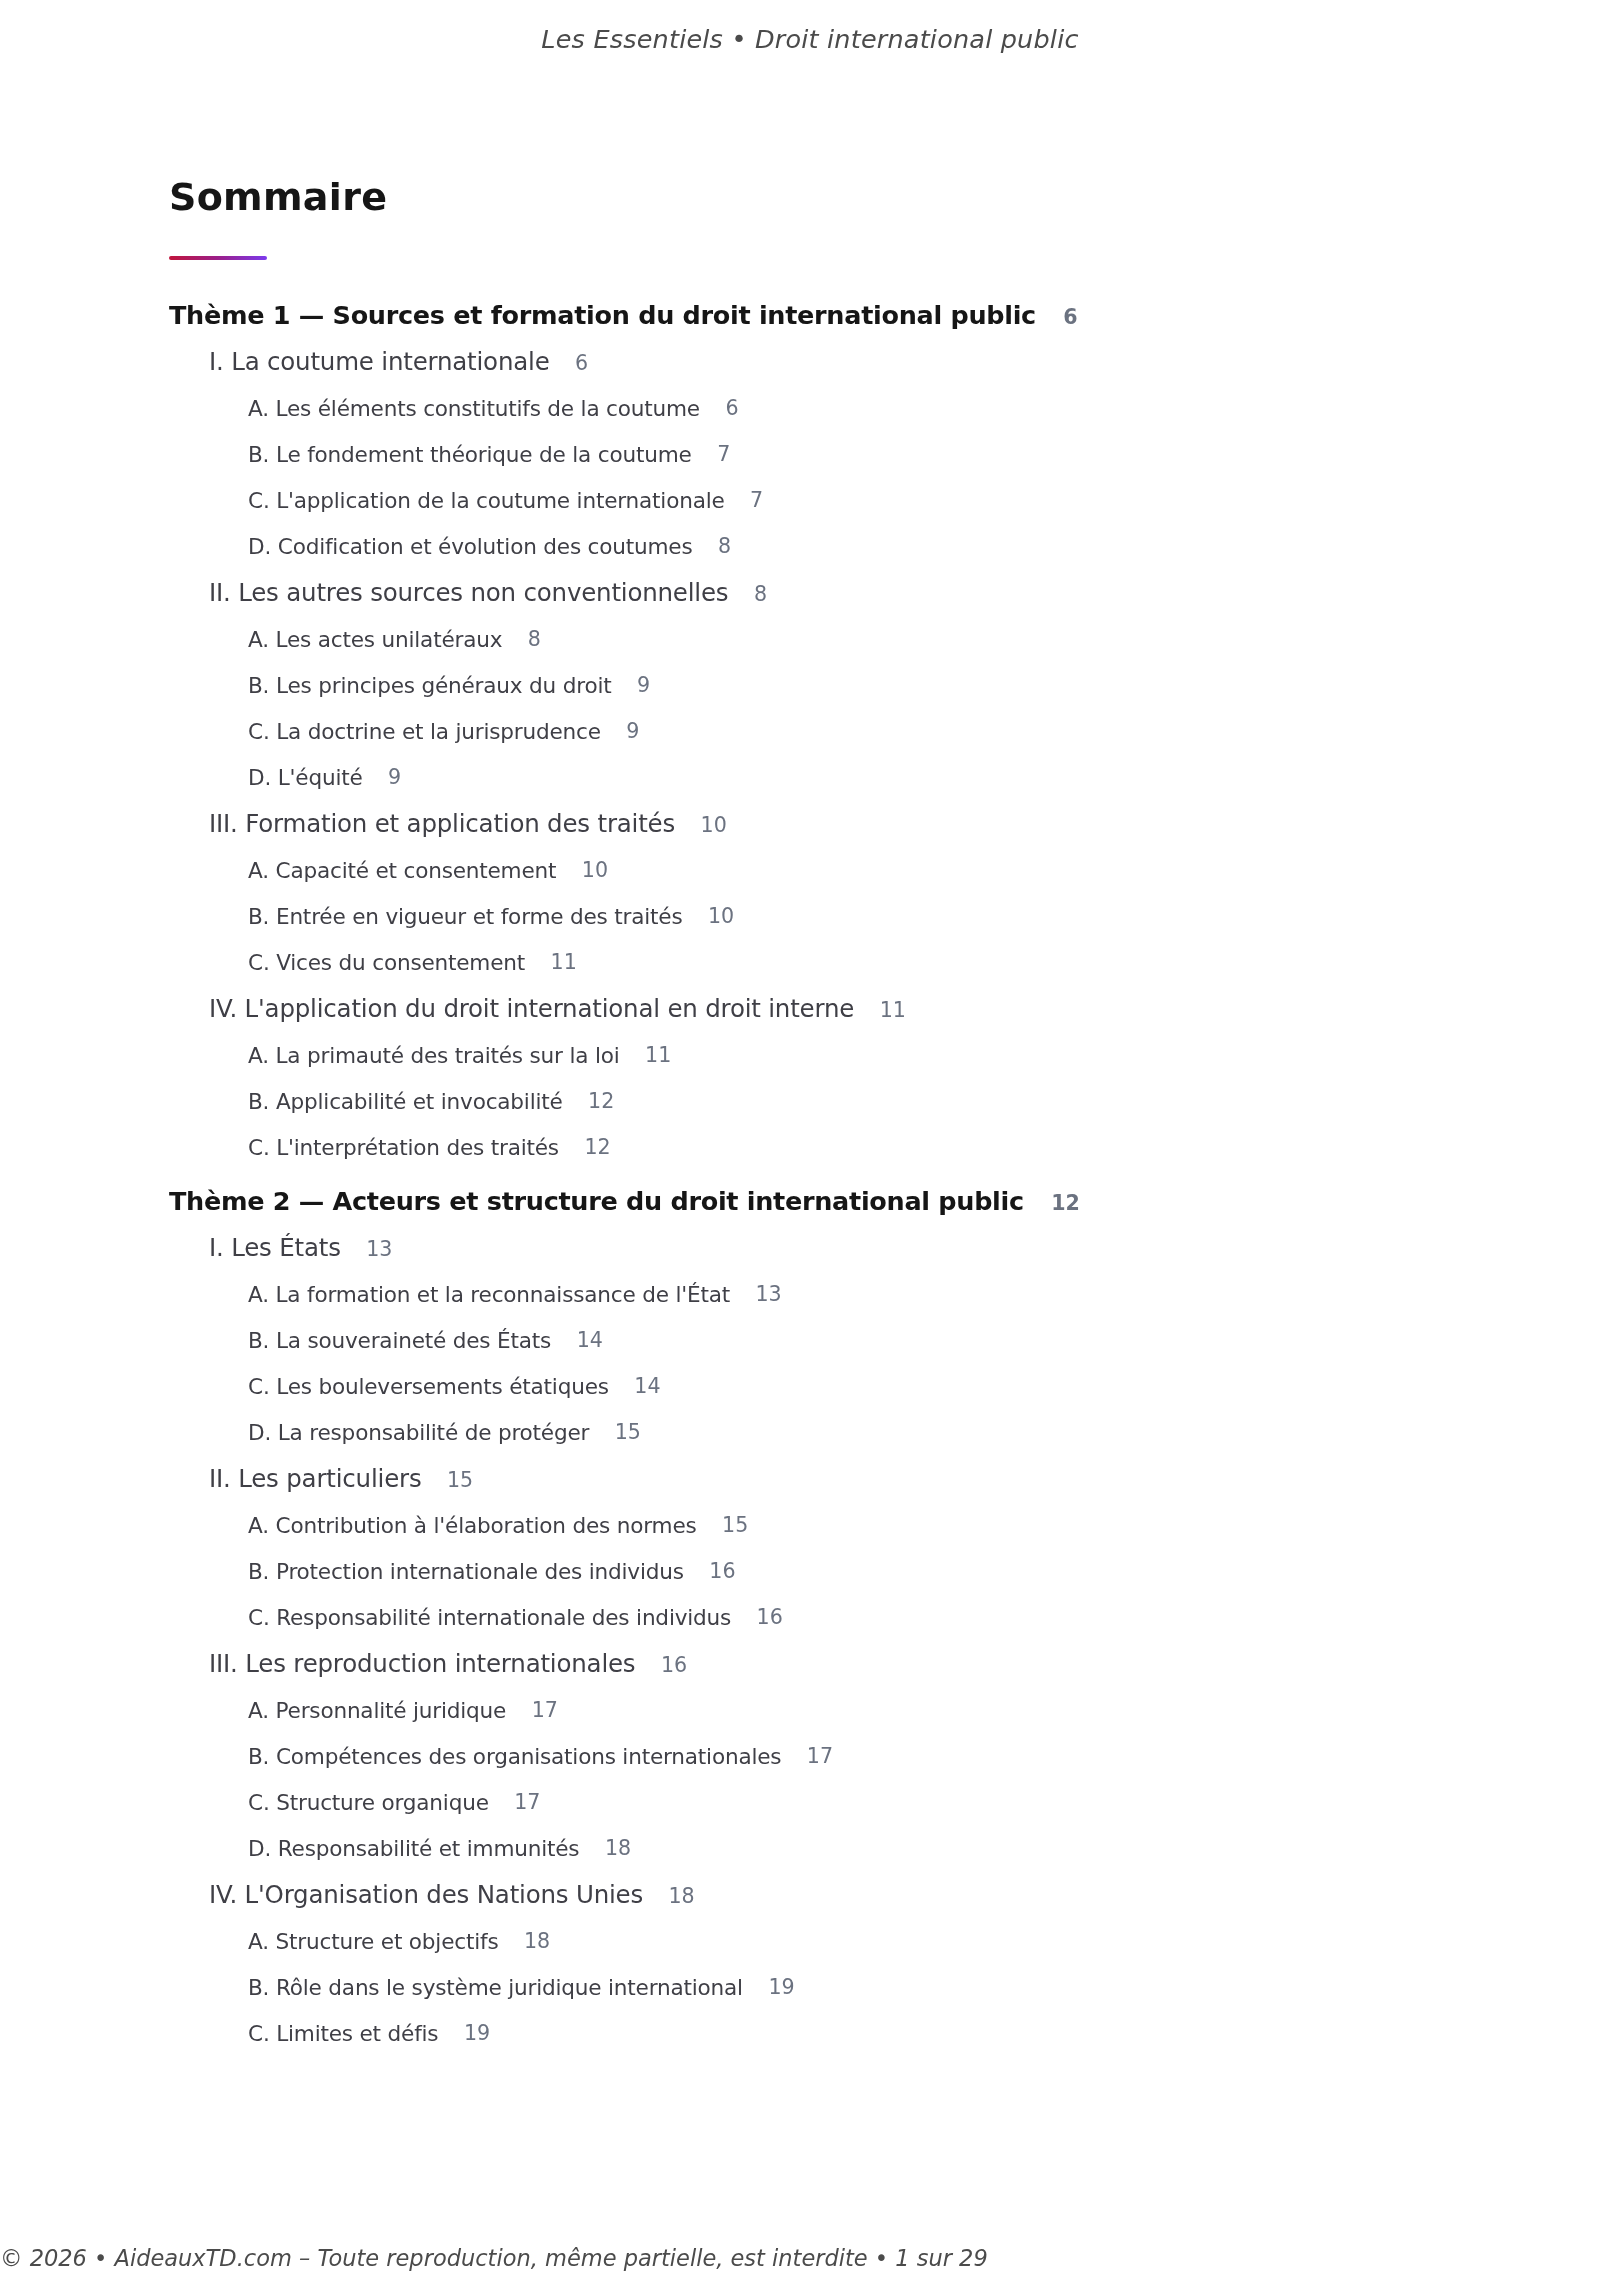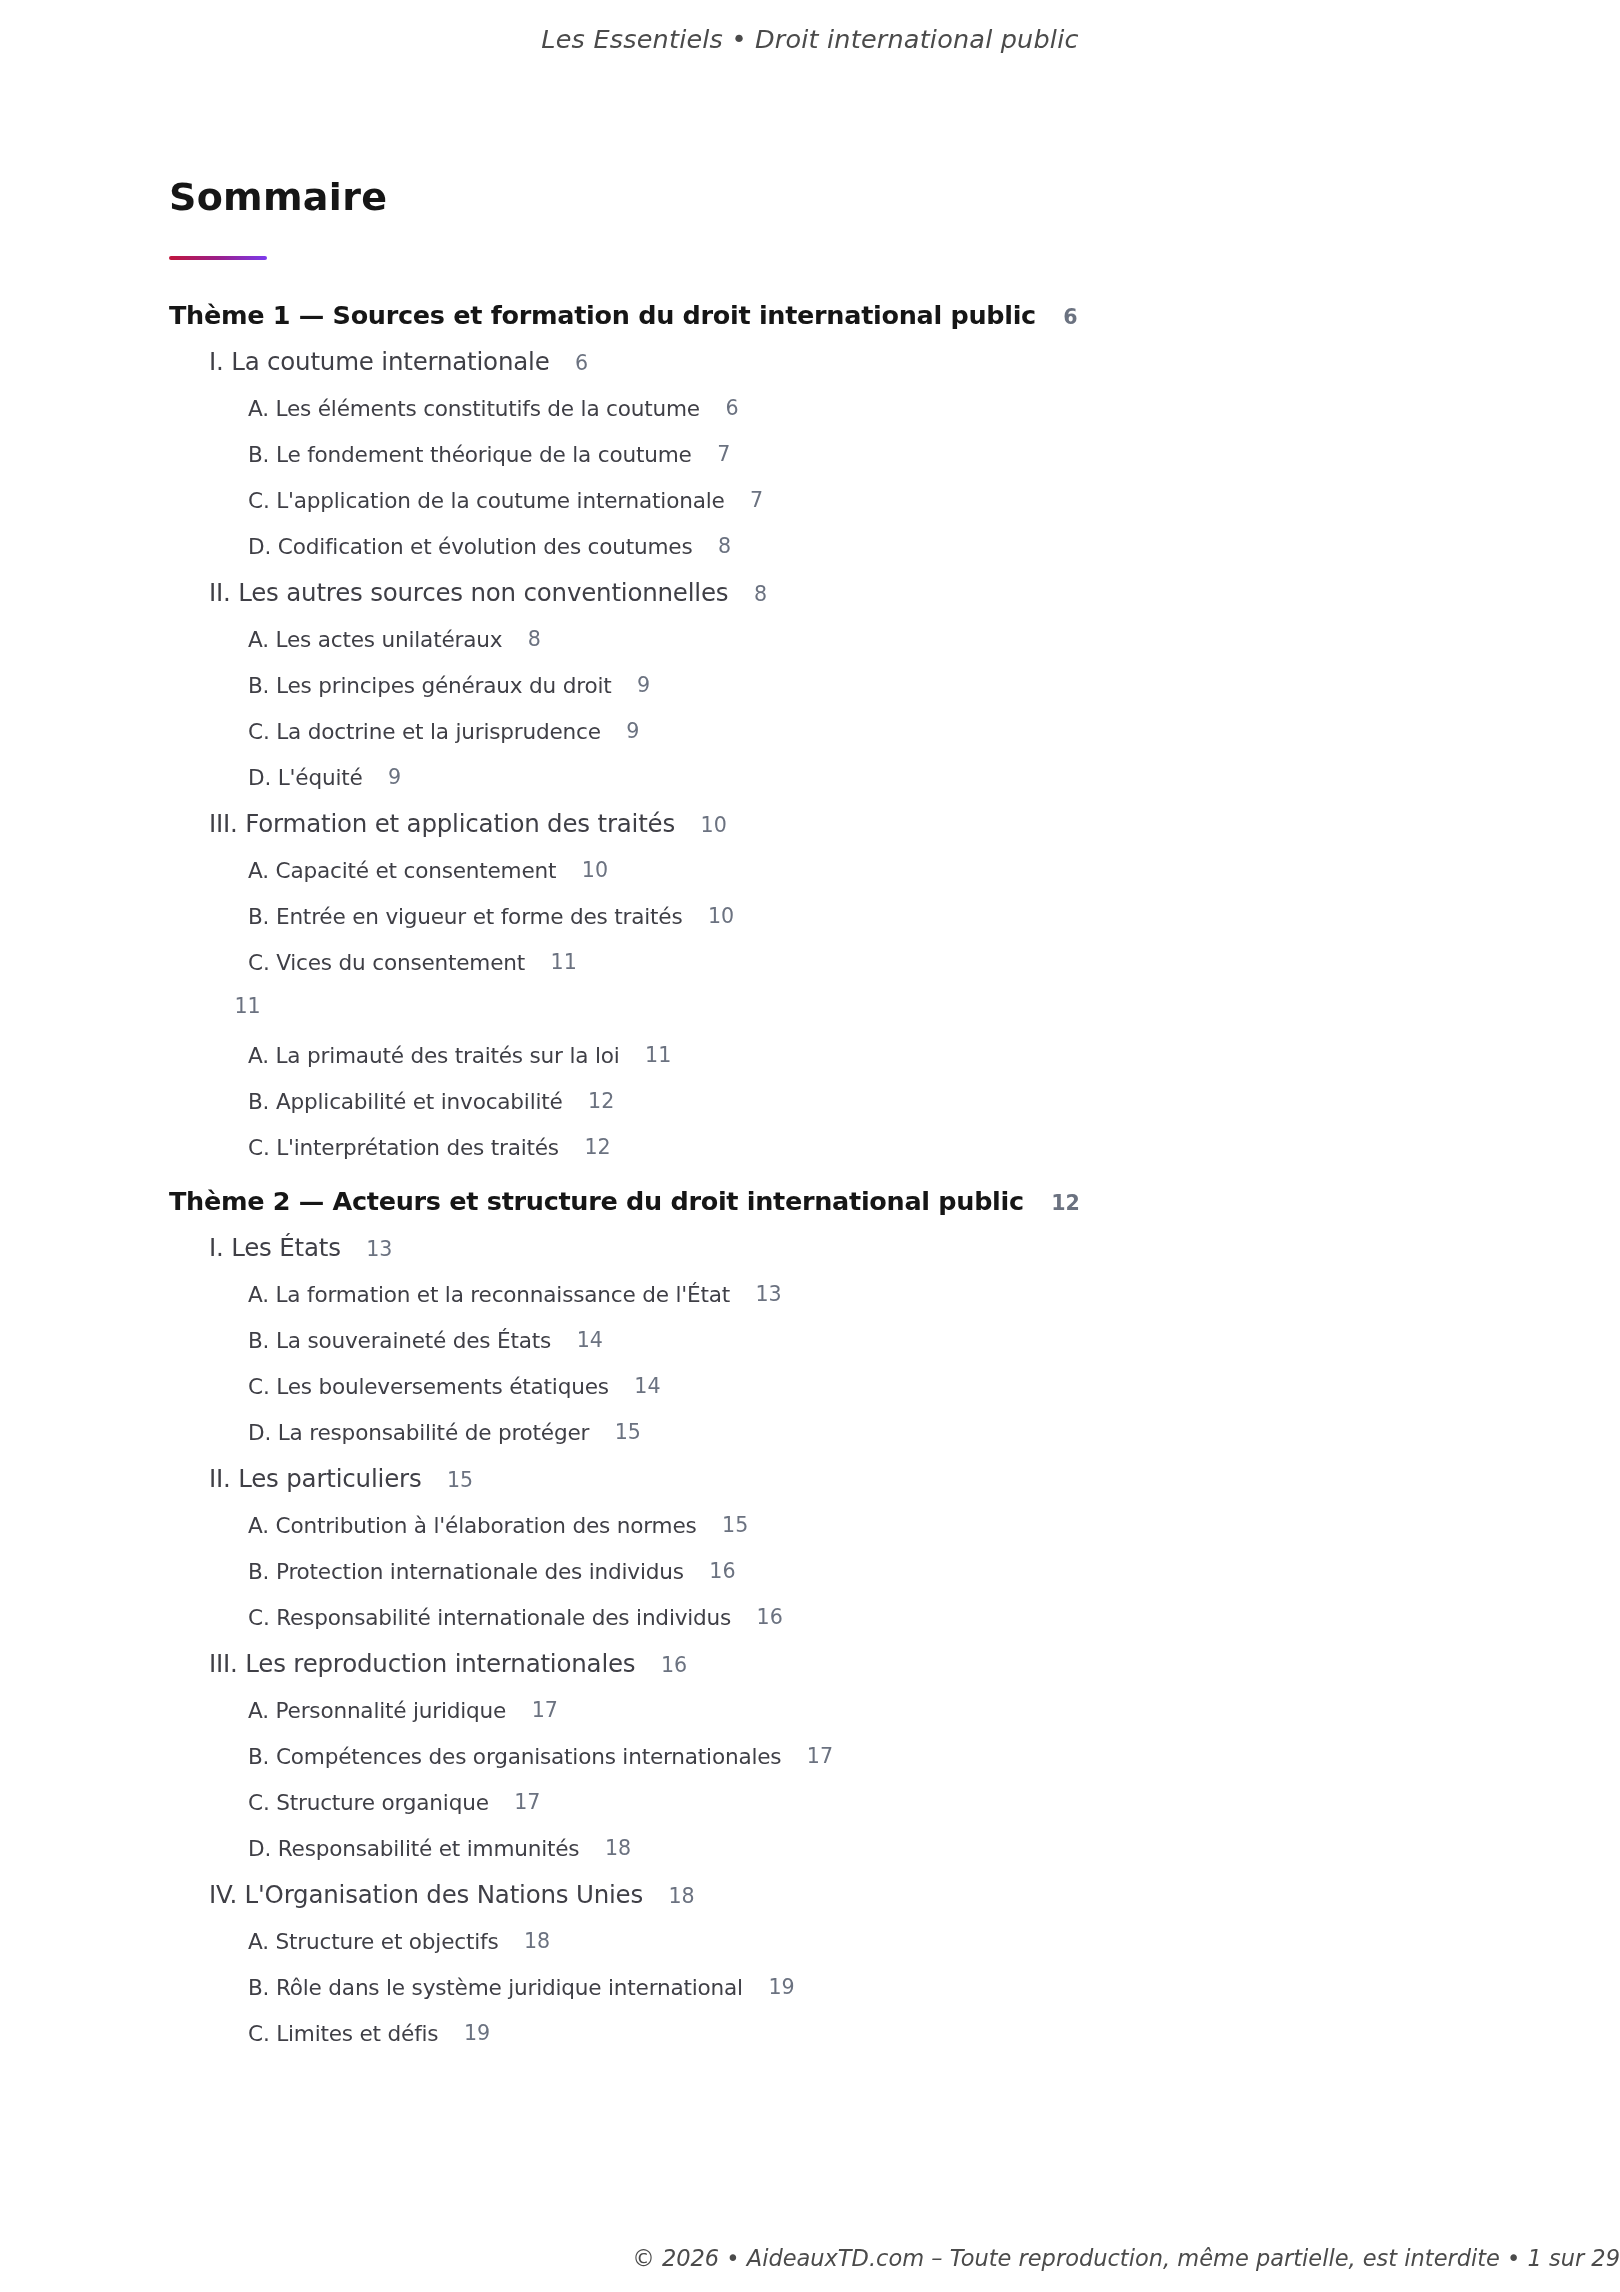--- a/index.html
+++ b/index.html
@@ -98,21 +98,21 @@
       font-size: 20.6px;
       color: #6b7280;
       margin-left: 25.5px;
       letter-spacing: 0;
     }
     .running-footer {
       position: absolute;
       top: 2245px;
       left: 0;
       width: 100%;
-      text-align: right;
+      text-align: left;
       font-style: italic;
       font-size: 22.5px;
       color: #4b4b4b;
     }
   </style>
 </head>
 <body>
 
 <div class="page">
 
@@ -181,20 +181,21 @@
     <div class="lvl2">
       <span>B. Entrée en vigueur et forme des traités</span>
       <span class="num">10</span>
     </div>
     <div class="lvl2">
       <span>C. Vices du consentement</span>
       <span class="num">11</span>
     </div>
 
     <div class="lvl1">
+      <span>IV. L'application du droit international en droit interne</span>
       <span class="num">11</span>
     </div>
     <div class="lvl2">
       <span>A. La primauté des traités sur la loi</span>
       <span class="num">11</span>
     </div>
     <div class="lvl2">
       <span>B. Applicabilité et invocabilité</span>
       <span class="num">12</span>
     </div>

